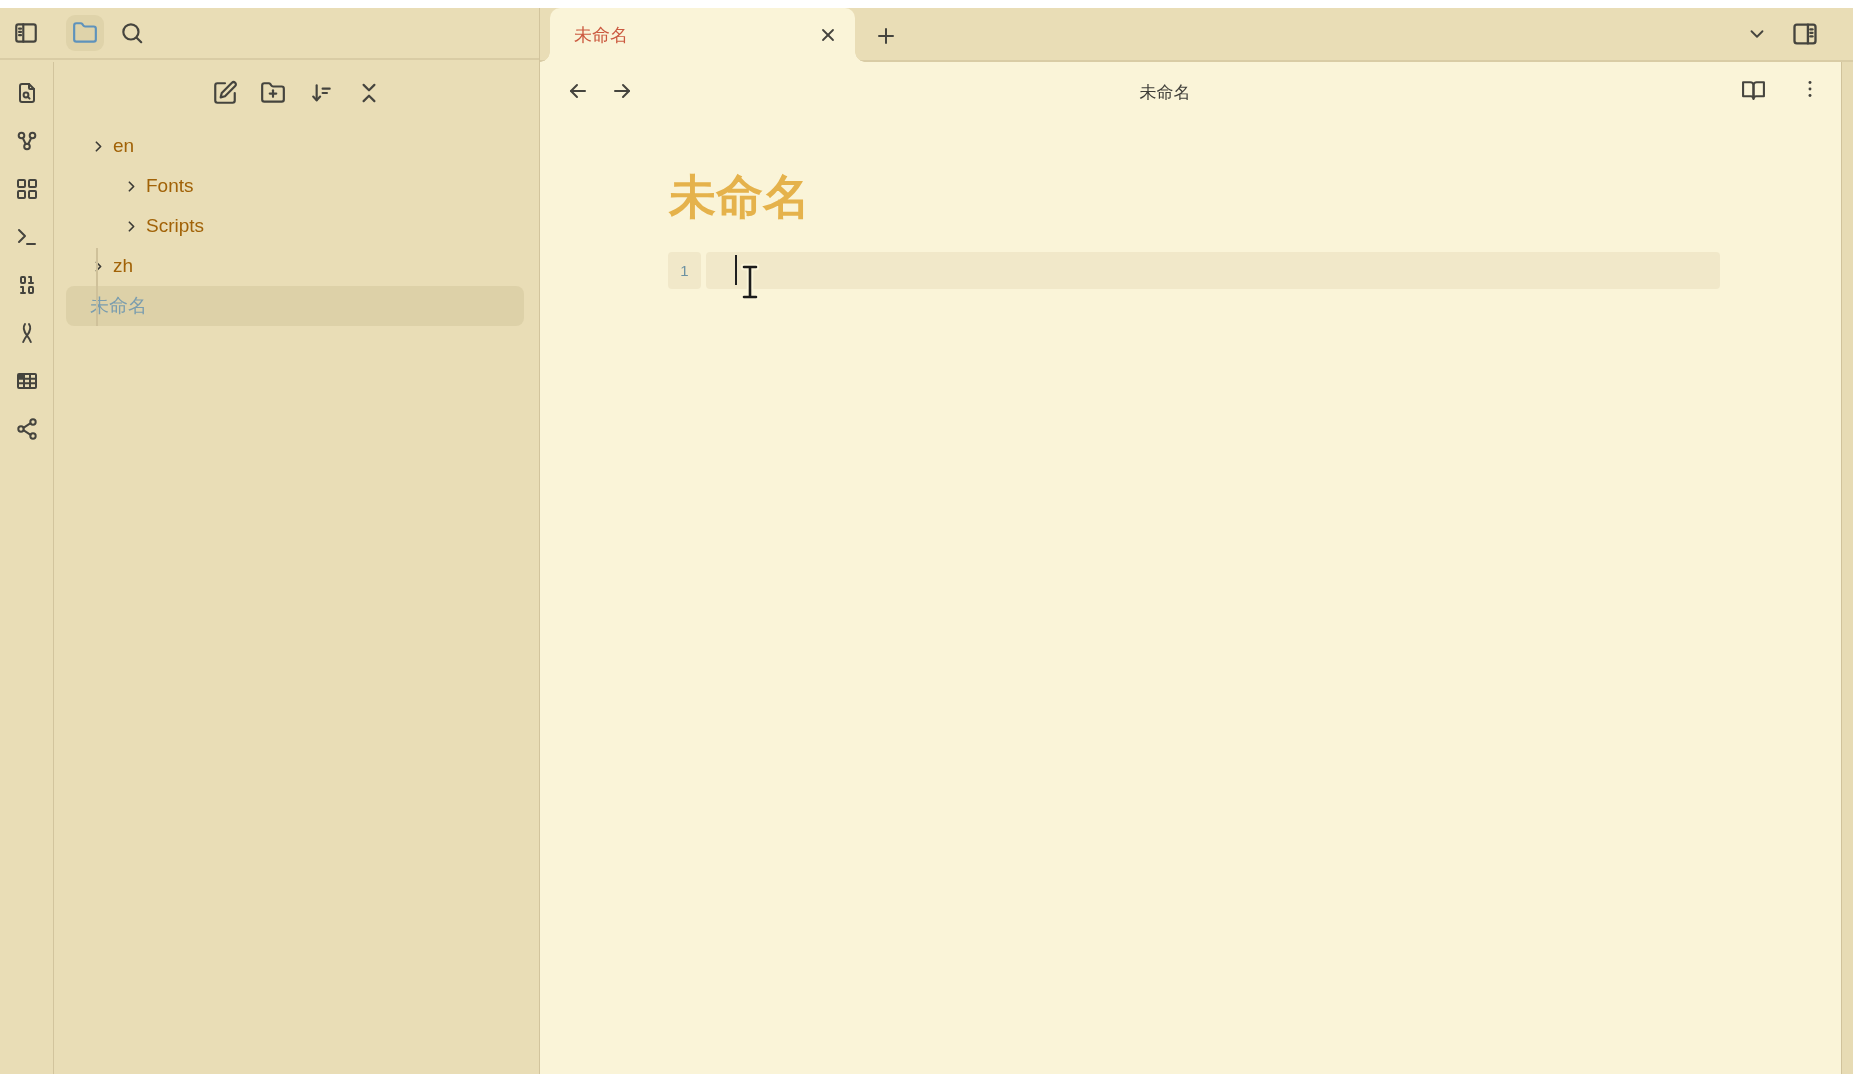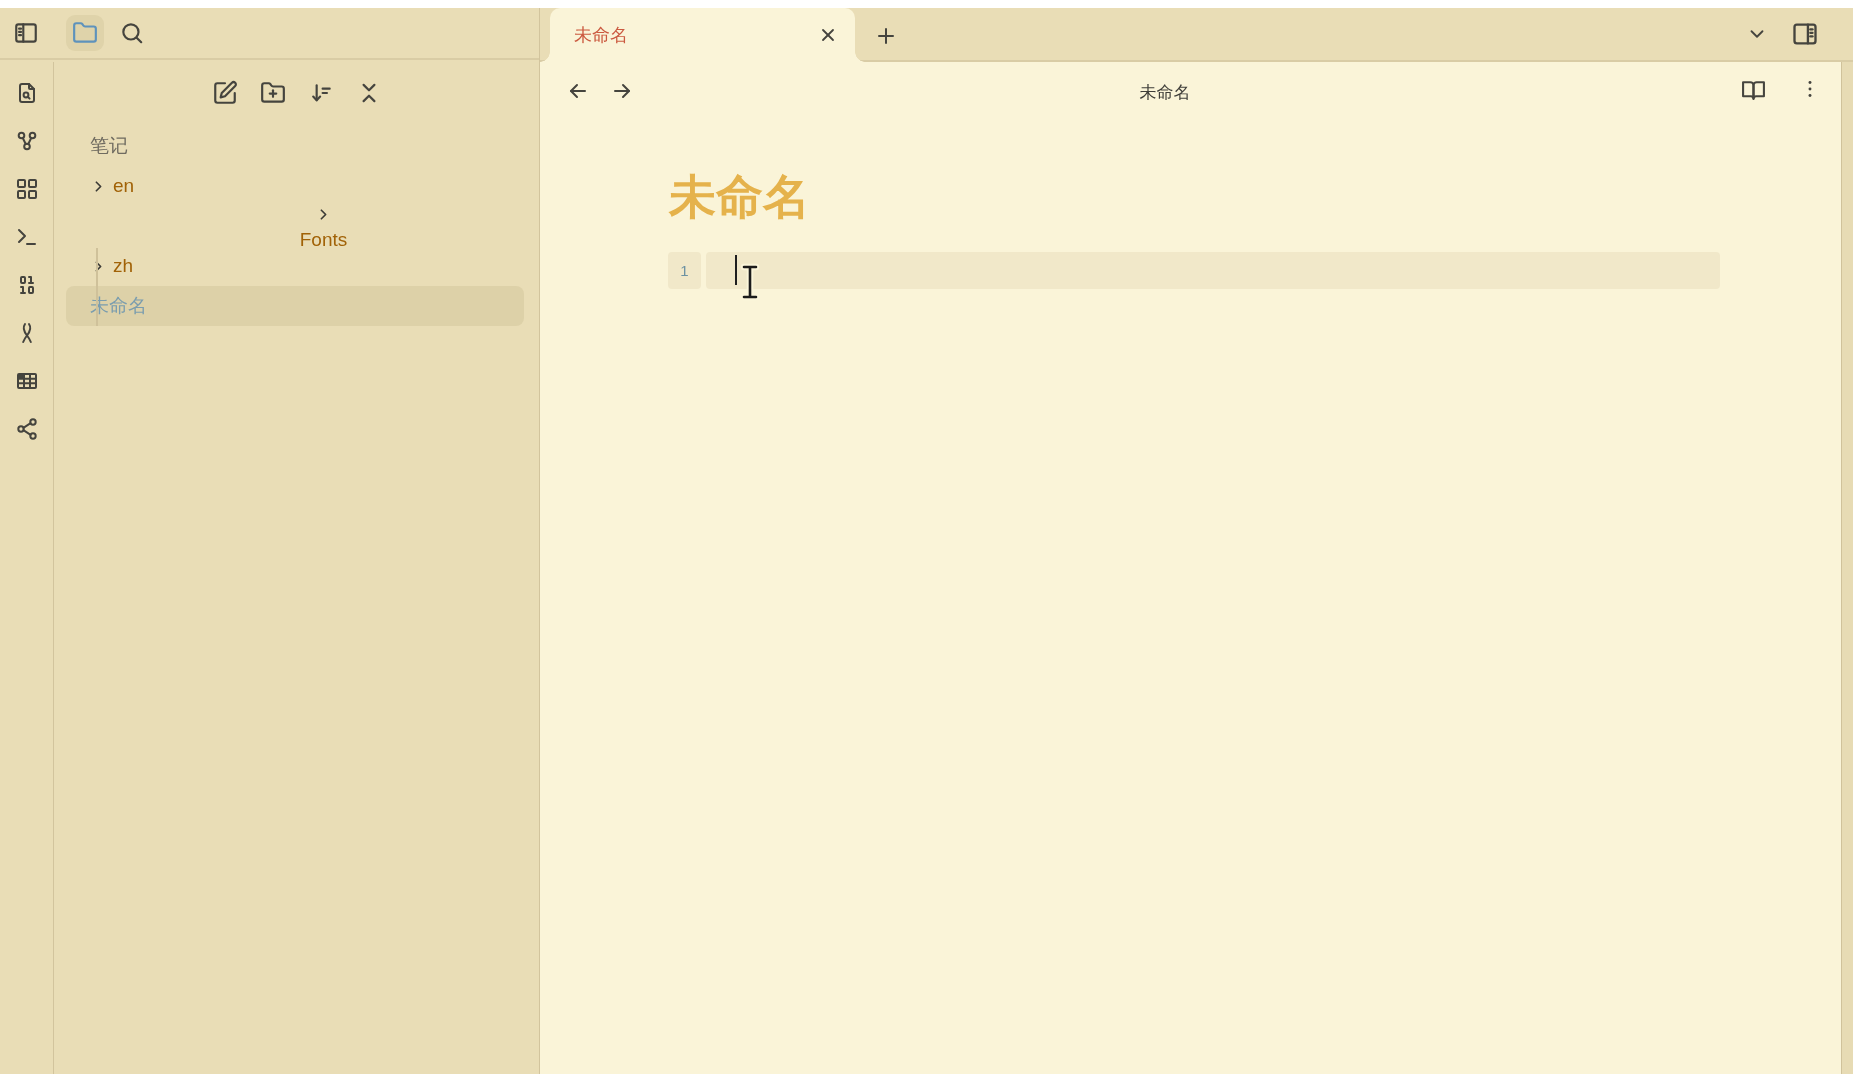--- a/index.html
+++ b/index.html
@@ -45,21 +45,21 @@
 
   
   .explorer{position:absolute;left:54px;top:54px;width:486px;height:1020px;}
   .explorer-toolbar{display:flex;justify-content:center;gap:22px;padding-top:18px;}
   .explorer-toolbar .icon{width:26px;height:26px;}
   .tree{position:relative;margin-top:20px;}
   .tree-item{height:40px;margin:0 16px 0 12px;border-radius:8px;display:flex;align-items:center;
     padding-left:24px;gap:6px;font-size:19px;color:#a16207;box-sizing:border-box;}
   .tree-item .chev{width:17px;height:17px;flex:0 0 17px;}
   .tree-item .chev svg{stroke:#3c3b36;stroke-width:2.4;}
-  .tree-item.nested{padding-left:57px;flex-direction:column;}
+  .tree-item.nested{padding-left:57px;}
   .tree-item.selected{background:#ddd1a8;color:#7b9dae;}
   .vault-title{color:#6f6b60;}
   .indent-guide{position:absolute;left:42px;top:122px;width:2px;height:78px;background:#cfc19a;}
 
   
   .editor{position:absolute;left:540px;top:54px;width:1301px;height:1020px;background:#faf4d8;}
   .editor-header{position:relative;height:58px;}
   .nav-back{position:absolute;left:25px;top:16px;width:26px;height:26px;}
   .nav-fwd{position:absolute;left:69px;top:16px;width:26px;height:26px;}
   .view-title{position:absolute;left:625px;top:19px;transform:translateX(-50%);
@@ -238,43 +238,48 @@
       </div>
       <div class="icon clickable">
         <svg width="26" height="26" viewBox="0 0 24 24">
           <polyline points="7 4.5 12 9.5 17 4.5"></polyline>
             <polyline points="7 19.5 12 14.5 17 19.5"></polyline>
         </svg>
       </div>
     </div>
 
     <div class="tree">
-      <div class="tree-item vault-title">
-        <span>笔记</span>
-      </div>
 
       <div class="tree-item">
         <span class="icon chev">
           <svg width="17" height="17" viewBox="0 0 24 24">
               <polyline points="9 6 15 12 9 18"></polyline>
             </svg>
         </span>
         <span>en</span>
       </div>
 
 
       <div class="tree-item nested">
         <span class="icon chev">
           <svg width="17" height="17" viewBox="0 0 24 24">
               <polyline points="9 6 15 12 9 18"></polyline>
             </svg>
         </span>
         <span>Fonts</span>
       </div>
 
+      <div class="tree-item nested">
+        <span class="icon chev">
+          <svg width="17" height="17" viewBox="0 0 24 24">
+              <polyline points="9 6 15 12 9 18"></polyline>
+            </svg>
+        </span>
+        <span>Scripts</span>
+      </div>
 
       <div class="tree-item">
         <span class="icon chev">
           <svg width="17" height="17" viewBox="0 0 24 24">
               <polyline points="9 6 15 12 9 18"></polyline>
             </svg>
         </span>
         <span>zh</span>
       </div>
 

